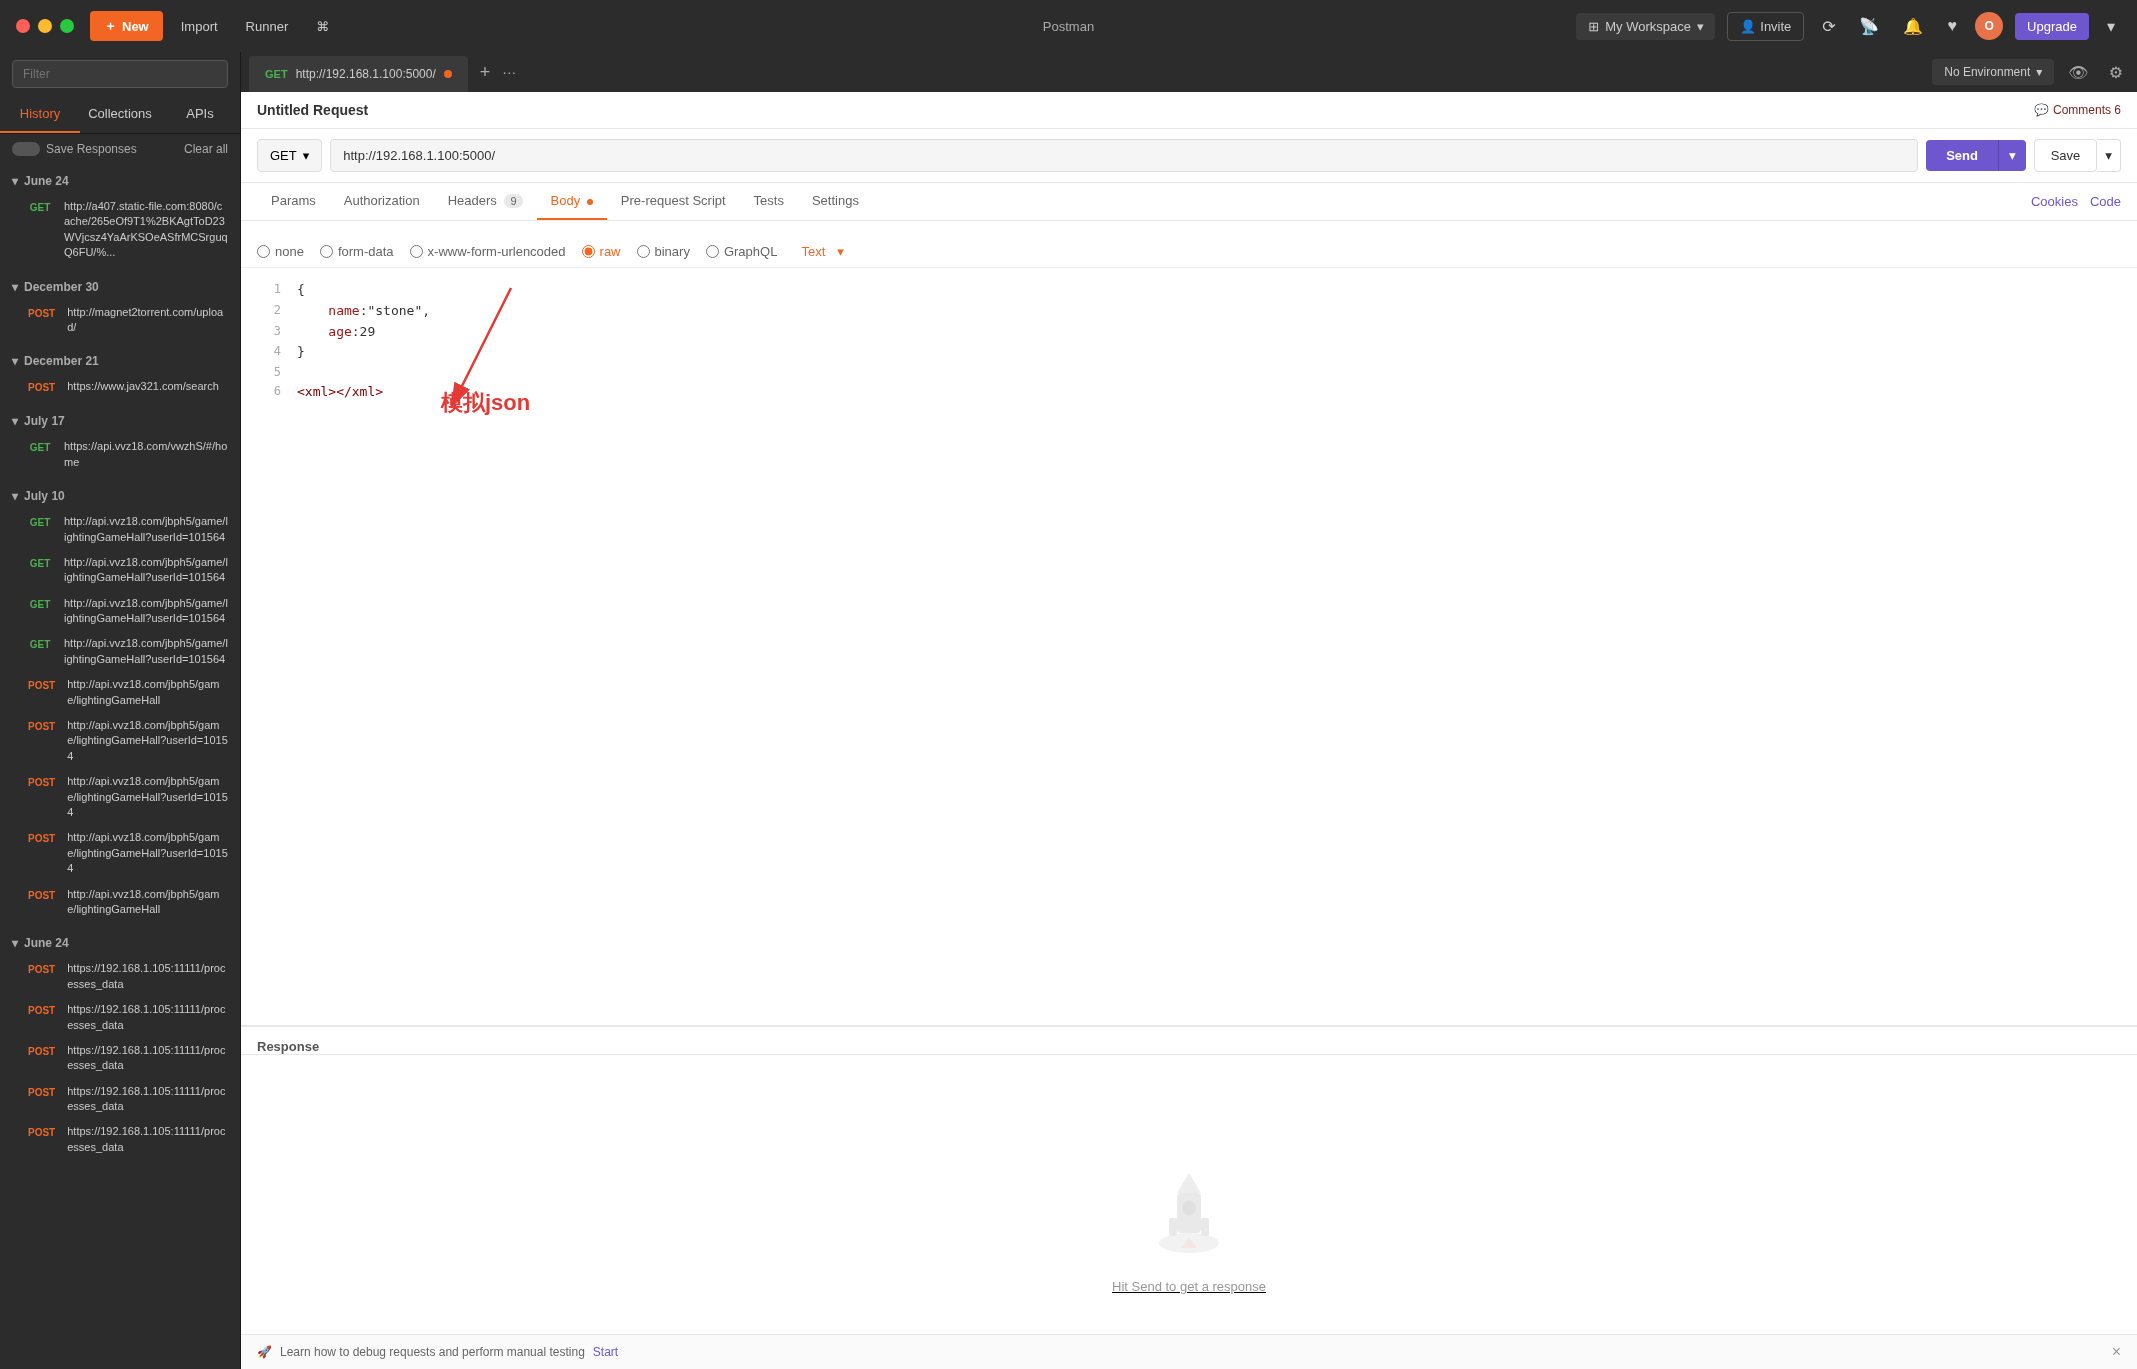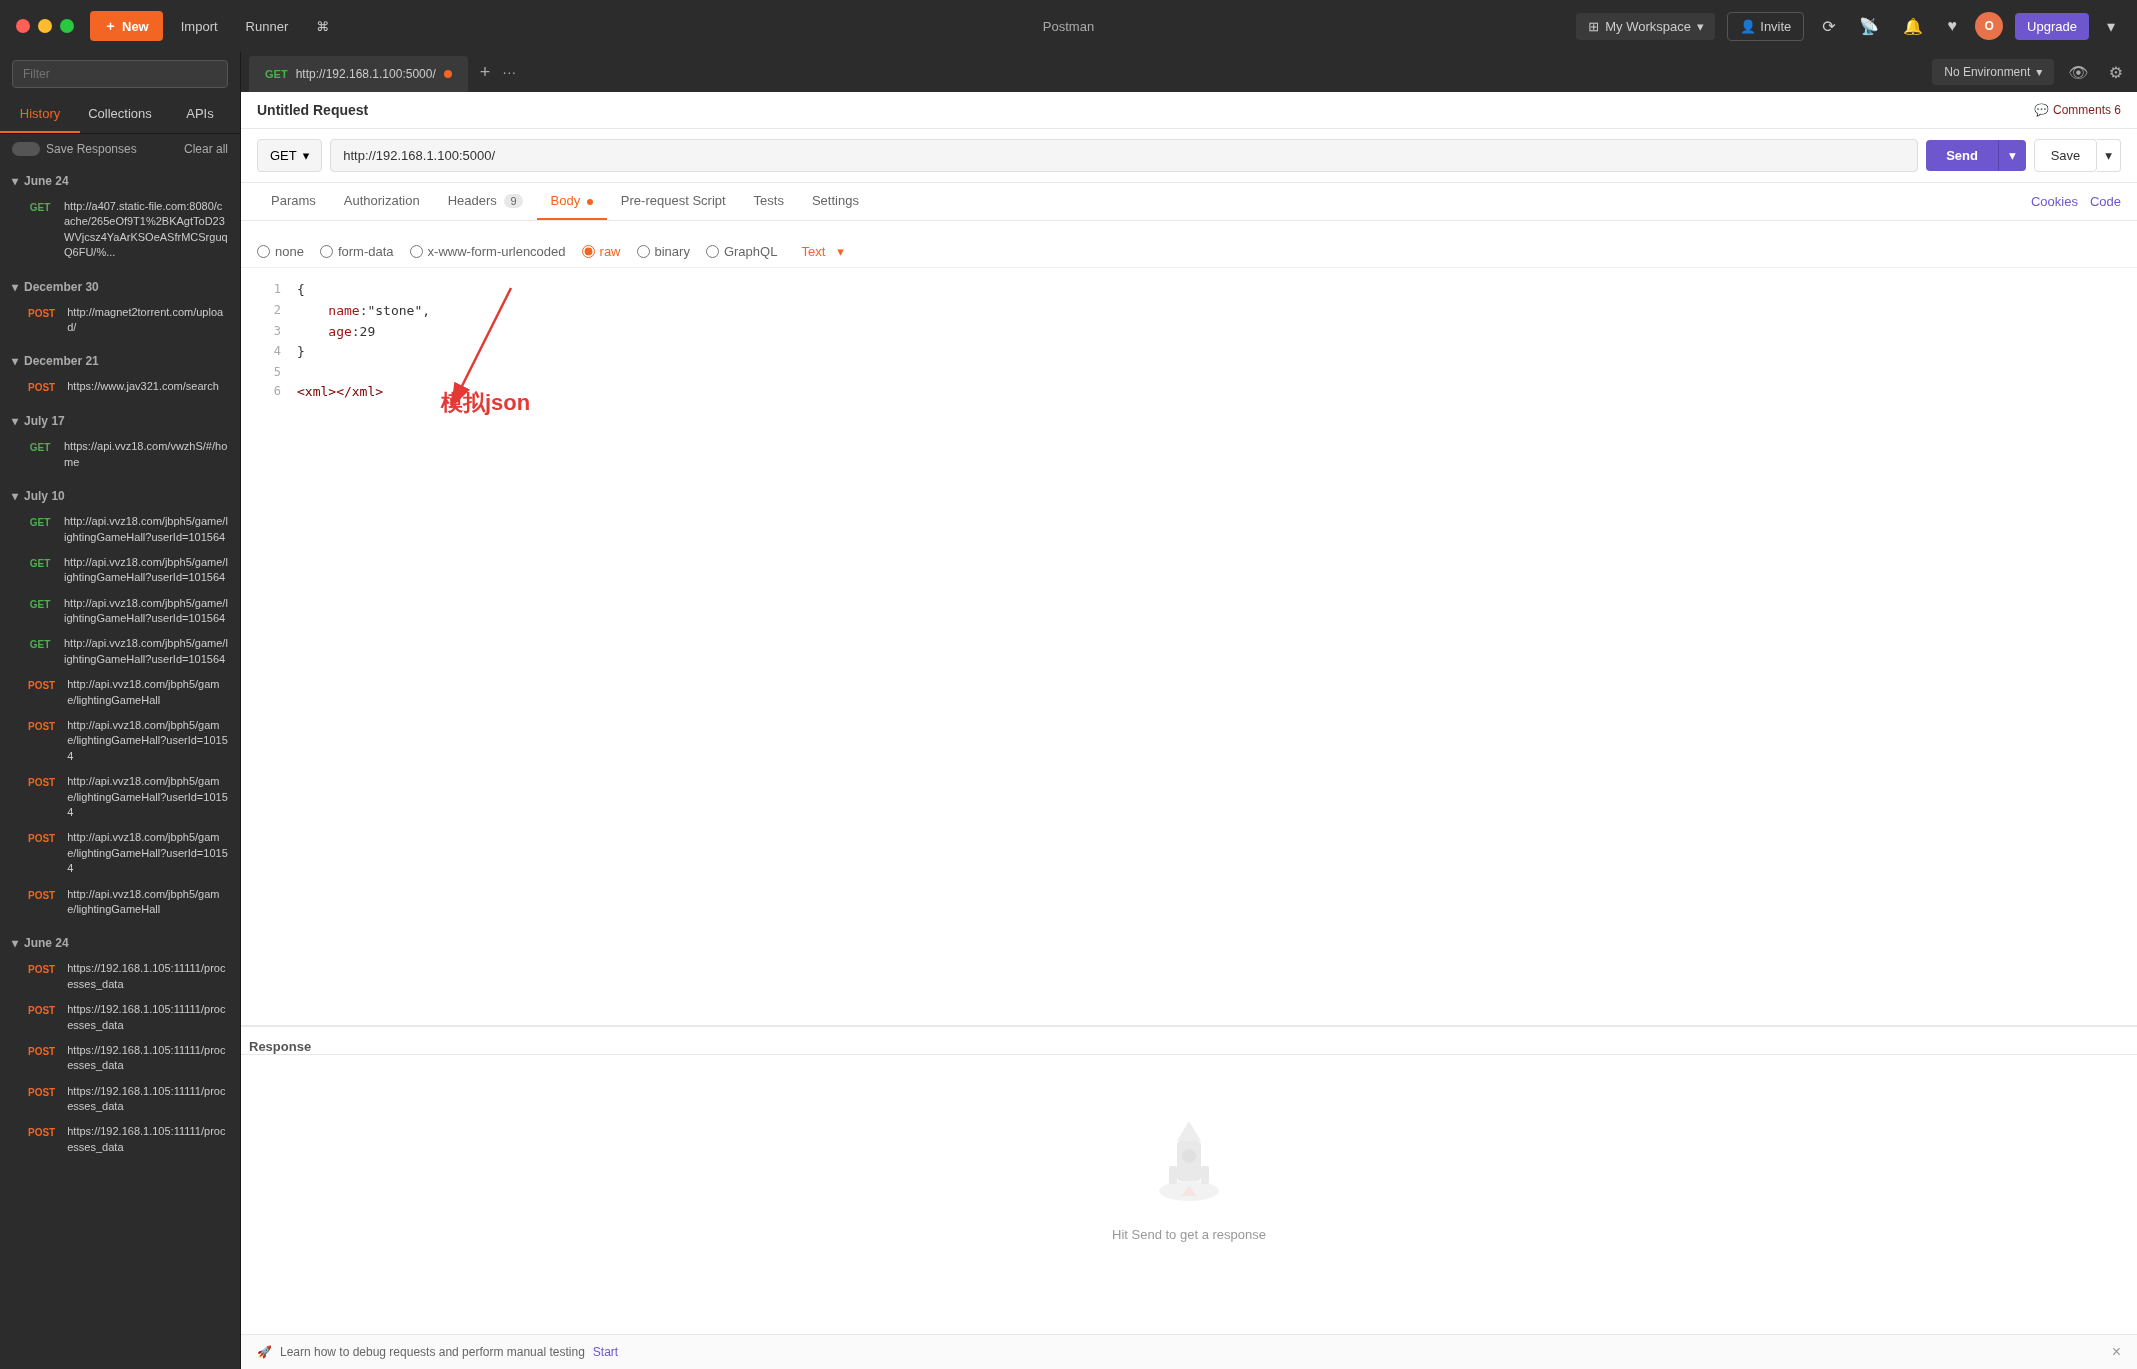--- a/index.html
+++ b/index.html
@@ -98,21 +98,21 @@
     
     .code-editor { flex: 1; background: white; padding: 12px 16px; font-family: 'Monaco', 'Menlo', monospace; font-size: 13px; position: relative; overflow: auto; }
     .code-line { display: flex; line-height: 1.6; }
     .line-num { color: #aaa; min-width: 24px; text-align: right; margin-right: 16px; user-select: none; font-size: 12px; }
     .code-content { color: #333; white-space: pre; }
     .code-key { color: #a31515; }
     .code-tag { color: #800000; }
     .annotation-text { position: absolute; top: 140px; left: 230px; color: #e53935; font-size: 22px; font-weight: bold; }
 
     
-    .response-area { background: white; border-top: 1px solid #e8e8e8; padding: 16px; display: flex; align-items: center; justify-content: flex-start; min-height: 280px; flex-direction: column; gap: 16px; }
+    .response-area { background: white; border-top: 1px solid #e8e8e8; display: flex; align-items: center; justify-content: flex-end; min-height: 280px; flex-direction: column; gap: 16px; text-decoration: underline; }
     .response-placeholder { display: flex; flex-direction: column; align-items: center; gap: 16px; padding: 40px; }
     .response-hint { color: #999; font-size: 13px; }
 
     
     .learn-bar { background: #fafafa; border-top: 1px solid #e8e8e8; padding: 8px 16px; display: flex; align-items: center; justify-content: space-between; }
     .learn-text { font-size: 12px; color: #666; display: flex; align-items: center; gap: 8px; }
     .learn-start { color: #6e56cf; cursor: pointer; }
     .learn-close { color: #999; cursor: pointer; font-size: 16px; }
 
     .scrollbar-thin::-webkit-scrollbar { width: 4px; }
@@ -426,21 +426,21 @@
           <defs>
             <marker id="arrowhead" markerWidth="10" markerHeight="7" refX="10" refY="3.5" orient="auto">
               <polygon points="0 0, 10 3.5, 0 7" fill="#e53935"></polygon>
             </marker>
           </defs>
           <line x1="90" y1="10" x2="30" y2="130" stroke="#e53935" stroke-width="2.5" marker-end="url(#arrowhead)"></line>
         </svg>
         <div class="annotation-text" style="position:absolute; top:120px; left:200px; color:#e53935; font-size:22px; font-weight:bold; font-family:sans-serif;">模拟json</div>
       </div>
 
-      <div style="background:white; padding:12px 16px 0 8px; border-top:1px solid #e8e8e8;">
+      <div style="background:white; padding:12px 16px 0 16px; border-top:1px solid #e8e8e8;">
         <span style="font-size:13px; font-weight:600; color:#555;">Response</span>
       </div>
       <div class="response-area">
         <div class="response-placeholder">
 
           <svg width="100" height="100" viewBox="0 0 100 100" opacity="0.25">
             <ellipse cx="50" cy="80" rx="30" ry="10" fill="#ccc"></ellipse>
             <rect x="38" y="30" width="24" height="40" rx="4" fill="#aaa"></rect>
             <polygon points="50,10 38,30 62,30" fill="#bbb"></polygon>
             <circle cx="50" cy="45" r="7" fill="#888"></circle>

